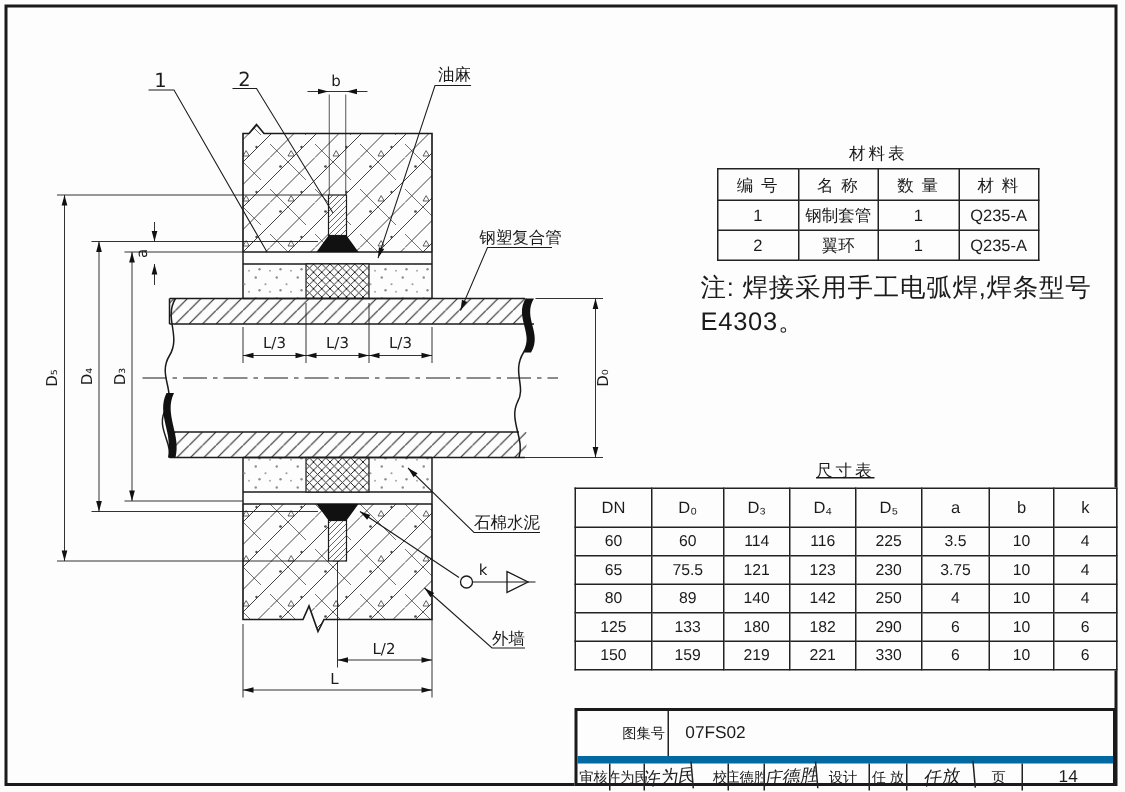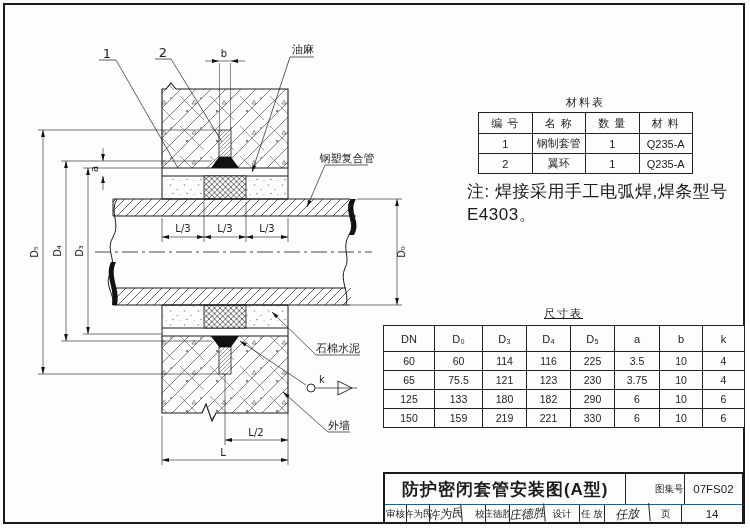--- a/index.html
+++ b/index.html
@@ -15,21 +15,21 @@
   #mat-table{left:478px;top:112px;width:215px;}
   #mat-table td{height:19px;font-size:11px;}
   #mat-table tr.hd td{height:20px;letter-spacing:1px;}
   #dim-table{left:383px;top:325px;width:361px;}
   #dim-table tr.hd td{height:25px;font-size:11px;}
   #dim-table td{height:18px;}
   #note{position:absolute;left:467px;top:180px;font-size:17px;letter-spacing:.5px;}
   #titleblock{position:absolute;left:383px;top:472px;width:361px;height:52px;
               border:2px solid #1a1a1a;box-sizing:border-box;background:#fdfdfd;}
   #tb-r1{display:flex;height:30px;}
-  #tb-r2{display:flex;height:18px;border-top:1px solid #0369a1;}
+  #tb-r2{display:flex;height:18px;border-top:5px solid #0369a1;}
   .tb-c{box-sizing:border-box;border-right:1px solid #222;display:flex;
         align-items:center;justify-content:center;white-space:nowrap;overflow:hidden;}
   .tb-c:last-child{border-right:none;}
   #tb-title{width:262px;font-size:17px;font-weight:bold;letter-spacing:1px;}
   .tb-lbl{font-size:9.5px;}
   .tb-val{font-size:11.5px;}
   .sig{font-family:"DejaVu Serif",serif;font-style:italic;font-size:12px;
        transform:rotate(-5deg);}
   svg text{fill:#1b1b1b;}
   .dimtxt{font-size:10px;font-family:"DejaVu Sans",sans-serif;}
@@ -269,20 +269,30 @@
           <td>65</td>
           <td>75.5</td>
           <td>121</td>
           <td>123</td>
           <td>230</td>
           <td>3.75</td>
           <td>10</td>
           <td>4</td>
         </tr>
         <tr>
+          <td>80</td>
+          <td>89</td>
+          <td>140</td>
+          <td>142</td>
+          <td>250</td>
+          <td>4</td>
+          <td>10</td>
+          <td>4</td>
+        </tr>
+        <tr>
           <td>125</td>
           <td>133</td>
           <td>180</td>
           <td>182</td>
           <td>290</td>
           <td>6</td>
           <td>10</td>
           <td>6</td>
         </tr>
         <tr>
@@ -293,21 +303,20 @@
           <td>330</td>
           <td>6</td>
           <td>10</td>
           <td>6</td>
         </tr>
       </tbody>
   </table>
 
   <div id="titleblock">
     <div id="tb-r1">
-      <div class="tb-c" id="tb-title">防护密闭套管安装图(A型)</div>
       <div class="tb-c tb-lbl" style="width:33px;margin-left:28px;">图集号</div>
       <div class="tb-c tb-val" style="width:62px;">07FS02</div>
     </div>
     <div id="tb-r2">
       <div class="tb-c tb-lbl" style="width:23px;">审核</div>
       <div class="tb-c tb-lbl" style="width:24px;">许为民</div>
       <div class="tb-c sig" style="width:33px;">许为民</div>
       <div class="tb-c tb-lbl" style="width:24px;padding-left:22px;">校对</div>
       <div class="tb-c tb-lbl" style="width:25px;">庄德胜</div>
       <div class="tb-c sig" style="width:36px;">庄德胜</div>

